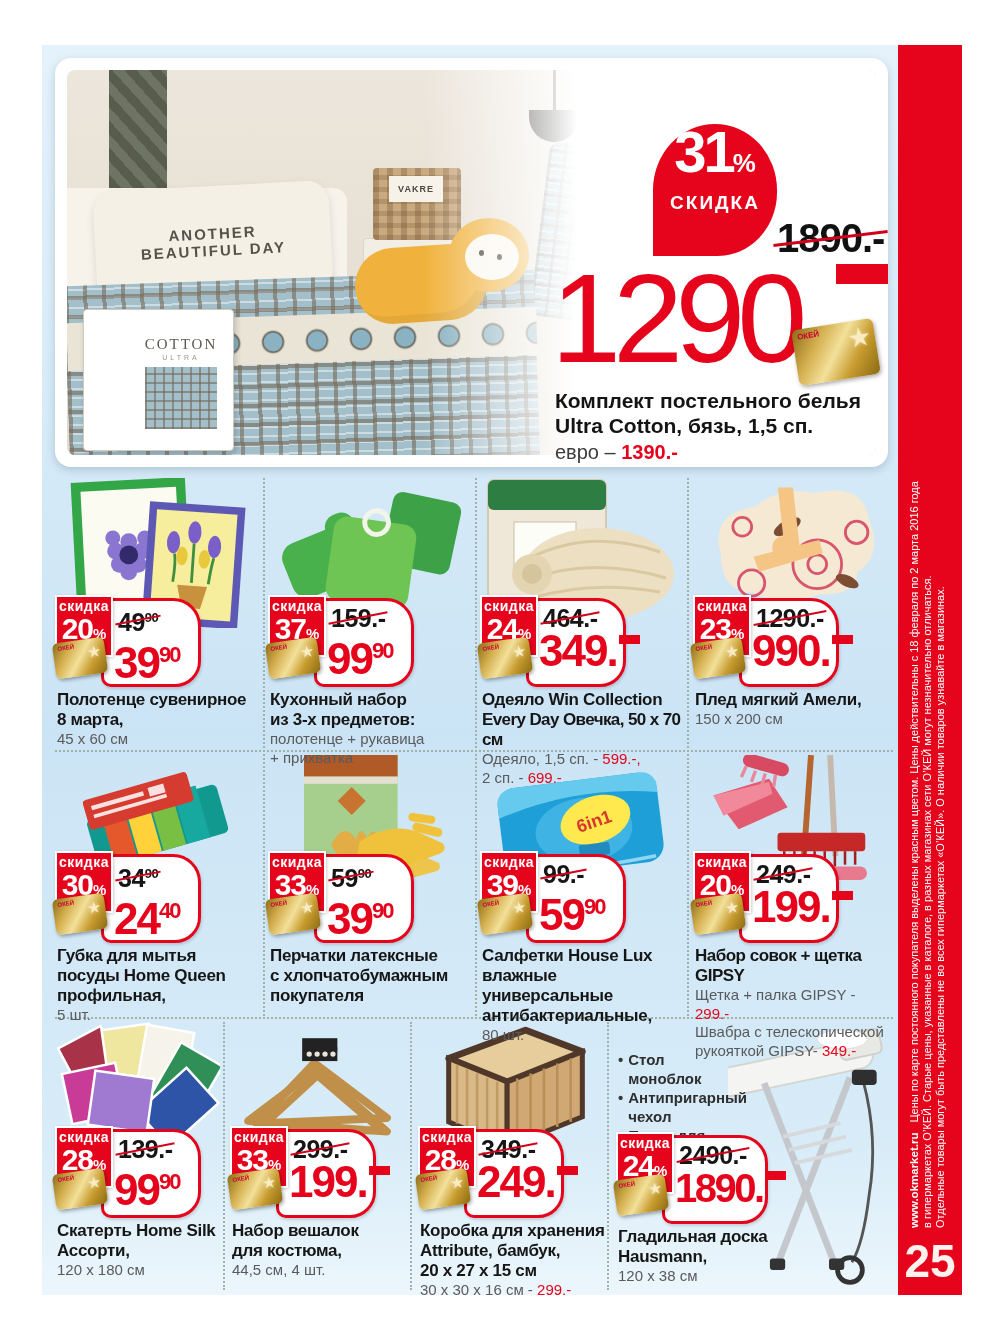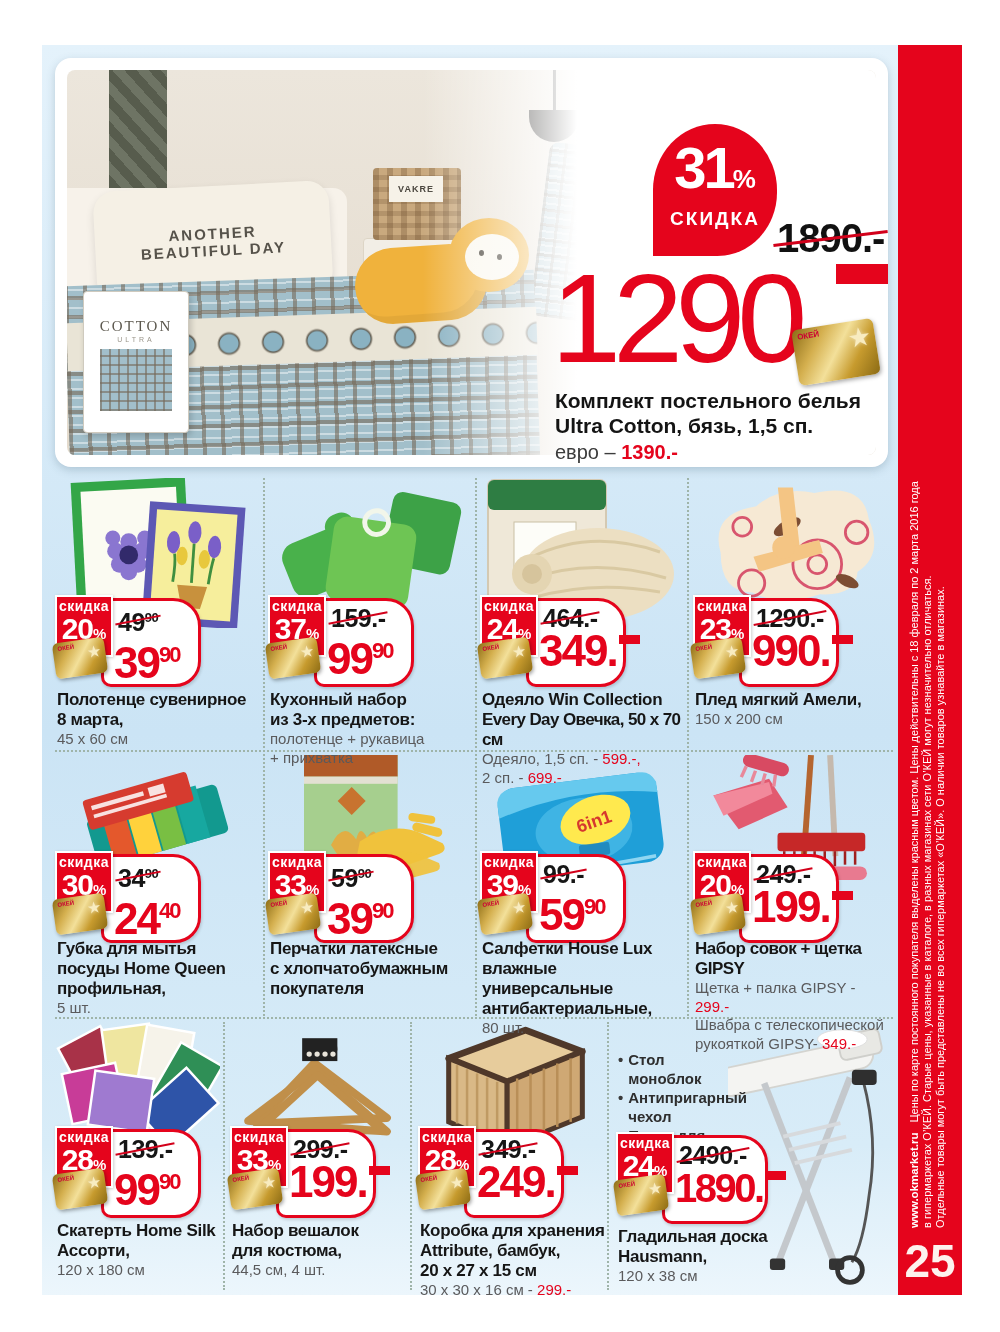--- a/index.html
+++ b/index.html
@@ -58,34 +58,34 @@
       repeating-linear-gradient(0deg,rgba(255,255,255,.45) 0 2px,transparent 2px 9px);}
   .bed-runner{position:absolute;left:0;bottom:92px;width:470px;height:48px;transform:rotate(-2deg);
     background-color:#e9e4d6;
     background-image:radial-gradient(circle at 50% 50%,#8ab2c2 9px,#5c564a 10px,transparent 12px);
     background-size:44px 48px;background-position:8px 2px;}
   .monkey-body{position:absolute;left:288px;top:176px;width:132px;height:76px;background:#f0b23c;
     border-radius:40px;transform:rotate(-4deg);box-shadow:inset -8px -8px 0 rgba(0,0,0,.05);}
   .monkey-head{position:absolute;left:382px;top:148px;width:80px;height:74px;background:#f0b23c;border-radius:50%;}
   .monkey-face{position:absolute;left:16px;top:16px;width:54px;height:46px;background:#faf7ee;border-radius:50%;}
   .eye{position:absolute;width:5px;height:6px;border-radius:50%;background:#3a352c;}
-  .package{position:absolute;left:16px;bottom:22px;width:104px;height:140px;background:#fff;border:1px solid #cfcabe;
-    border-radius:4px;box-shadow:2px 3px 6px rgba(0,0,0,.18);text-align:center;}
+  .package{position:absolute;left:16px;bottom:4px;width:104px;height:140px;background:#fff;border:1px solid #cfcabe;
+    border-radius:4px;box-shadow:2px 3px 6px rgba(0,0,0,.18);text-align:center;padding-left:45px;}
   .pk-title{margin-top:26px;font-family:"Liberation Serif",serif;font-size:15px;letter-spacing:2px;color:#5c584e;}
   .pk-sub{font-size:7px;letter-spacing:3px;color:#9a958a;margin-top:1px;}
   .pk-img{margin:6px auto 0;width:72px;height:62px;background-color:#a2bfca;
     background-image:repeating-linear-gradient(0deg,rgba(118,106,90,.6) 0 2px,transparent 2px 9px),
       repeating-linear-gradient(90deg,rgba(118,106,90,.6) 0 2px,transparent 2px 9px);}
   .fade{position:absolute;top:0;bottom:0;left:44%;right:0;
     background:linear-gradient(90deg,rgba(255,255,255,0) 0%,#fff 34%);}
 
   
   .hbubble{position:absolute;left:598px;top:66px;width:124px;height:132px;background:var(--red);
     border-radius:52% 52% 50% 0;color:#fff;text-align:center;z-index:4;}
-  .hb-val{font-size:58px;font-weight:bold;line-height:56px;margin-top:16px;letter-spacing:-3px;}
+  .hb-val{font-size:58px;font-weight:bold;line-height:56px;margin-top:0;letter-spacing:-3px;}
   .hb-val .pct{font-size:26px;letter-spacing:0;}
   .hb-word{font-size:19px;font-weight:bold;letter-spacing:2px;margin-top:1px;}
   .hold{position:absolute;left:722px;top:158px;font-size:40px;font-weight:bold;color:#111;
     letter-spacing:-1px;z-index:4;}
   .hold::after{content:"";position:absolute;left:-4px;right:-4px;top:47%;height:2.5px;background:#d2001a;
     transform:rotate(-7deg);}
   .hprice{position:absolute;left:496px;top:198px;font-size:126px;font-weight:normal;color:var(--red);
     letter-spacing:-8px;line-height:1;z-index:4;white-space:nowrap;}
   .hdash{display:inline-block;width:52px;height:20px;background:var(--red);vertical-align:78px;margin-left:10px;}
   .gcard{background:linear-gradient(125deg,#8a6a14 0%,#d4af4e 28%,#f3e09a 50%,#c79b2e 72%,#8a6a14 100%);
@@ -102,21 +102,21 @@
   .hsep{position:absolute;height:0;border-top:2px dotted #9fb4a9;}
 
   
   .card{position:absolute;}
   .art{position:absolute;left:0;right:0;top:0;z-index:1;}
   .art svg{width:100%;height:100%;display:block;}
   .r1 .art{height:150px;} .r2 .art{height:135px;} .r3 .art{height:142px;}
   .bub{position:absolute;left:0;width:146px;height:92px;z-index:3;}
   .r1 .bub{top:117px;} .r2 .bub{top:96px;} .r3 .bub{top:106px;}
   .txt{position:absolute;left:2px;right:-4px;z-index:3;}
-  .r1 .txt{top:212px;} .r2 .txt{top:184px;} .r3 .txt{top:201px;}
+  .r1 .txt{top:212px;} .r2 .txt{top:191px;} .r3 .txt{top:201px;}
   .c12 .art{left:112px;right:0;height:275px;}
   .c12 .bub{top:112px;} .c12 .txt{top:207px;}
 
   .pbox{position:absolute;left:46px;right:0;top:3px;bottom:0;background:#fff;border:3px solid var(--red);
     border-radius:10px 28px 26px 10px;box-sizing:border-box;box-shadow:1px 2px 3px rgba(0,0,0,.15);}
   .badge{position:absolute;left:0;top:0;width:58px;height:62px;background:var(--red);
     border:2.5px solid #fff;box-sizing:border-box;z-index:2;text-align:center;color:#fff;
     box-shadow:1px 1px 3px rgba(0,0,0,.2);}
   .blab{font-size:14px;font-weight:bold;letter-spacing:.5px;margin-top:1px;}
   .bval{font-size:30px;font-weight:bold;line-height:30px;letter-spacing:-1px;}

